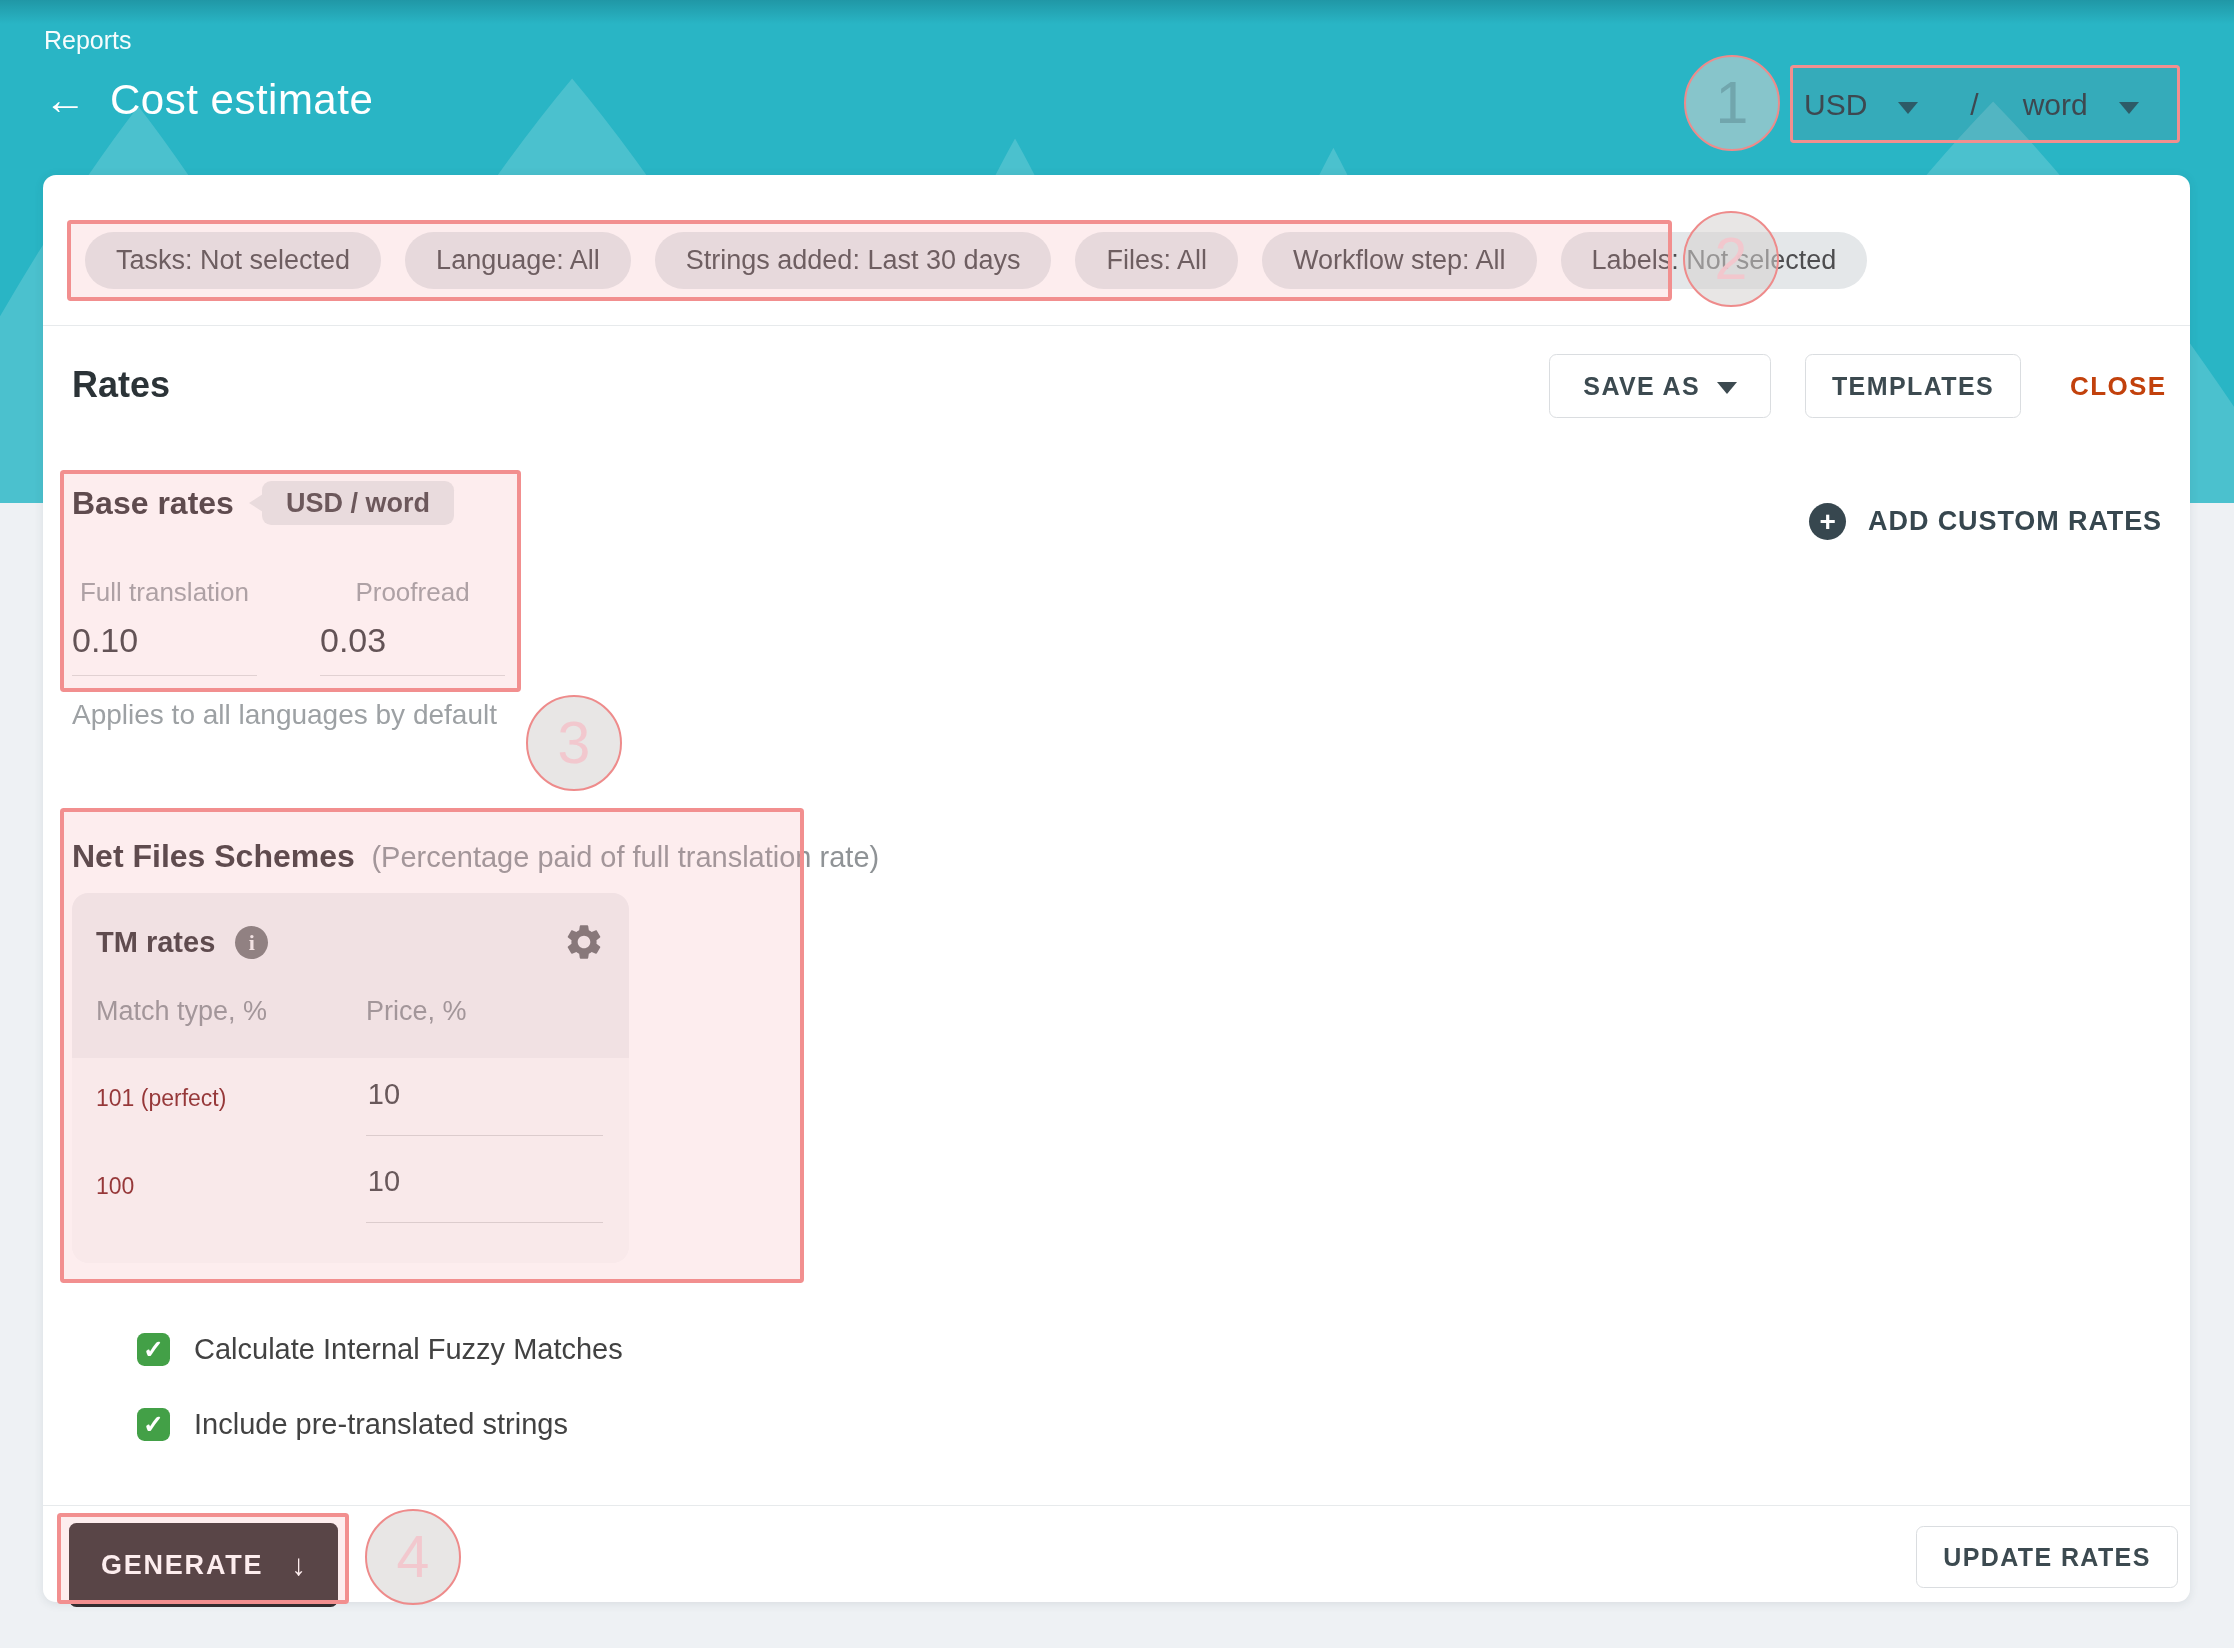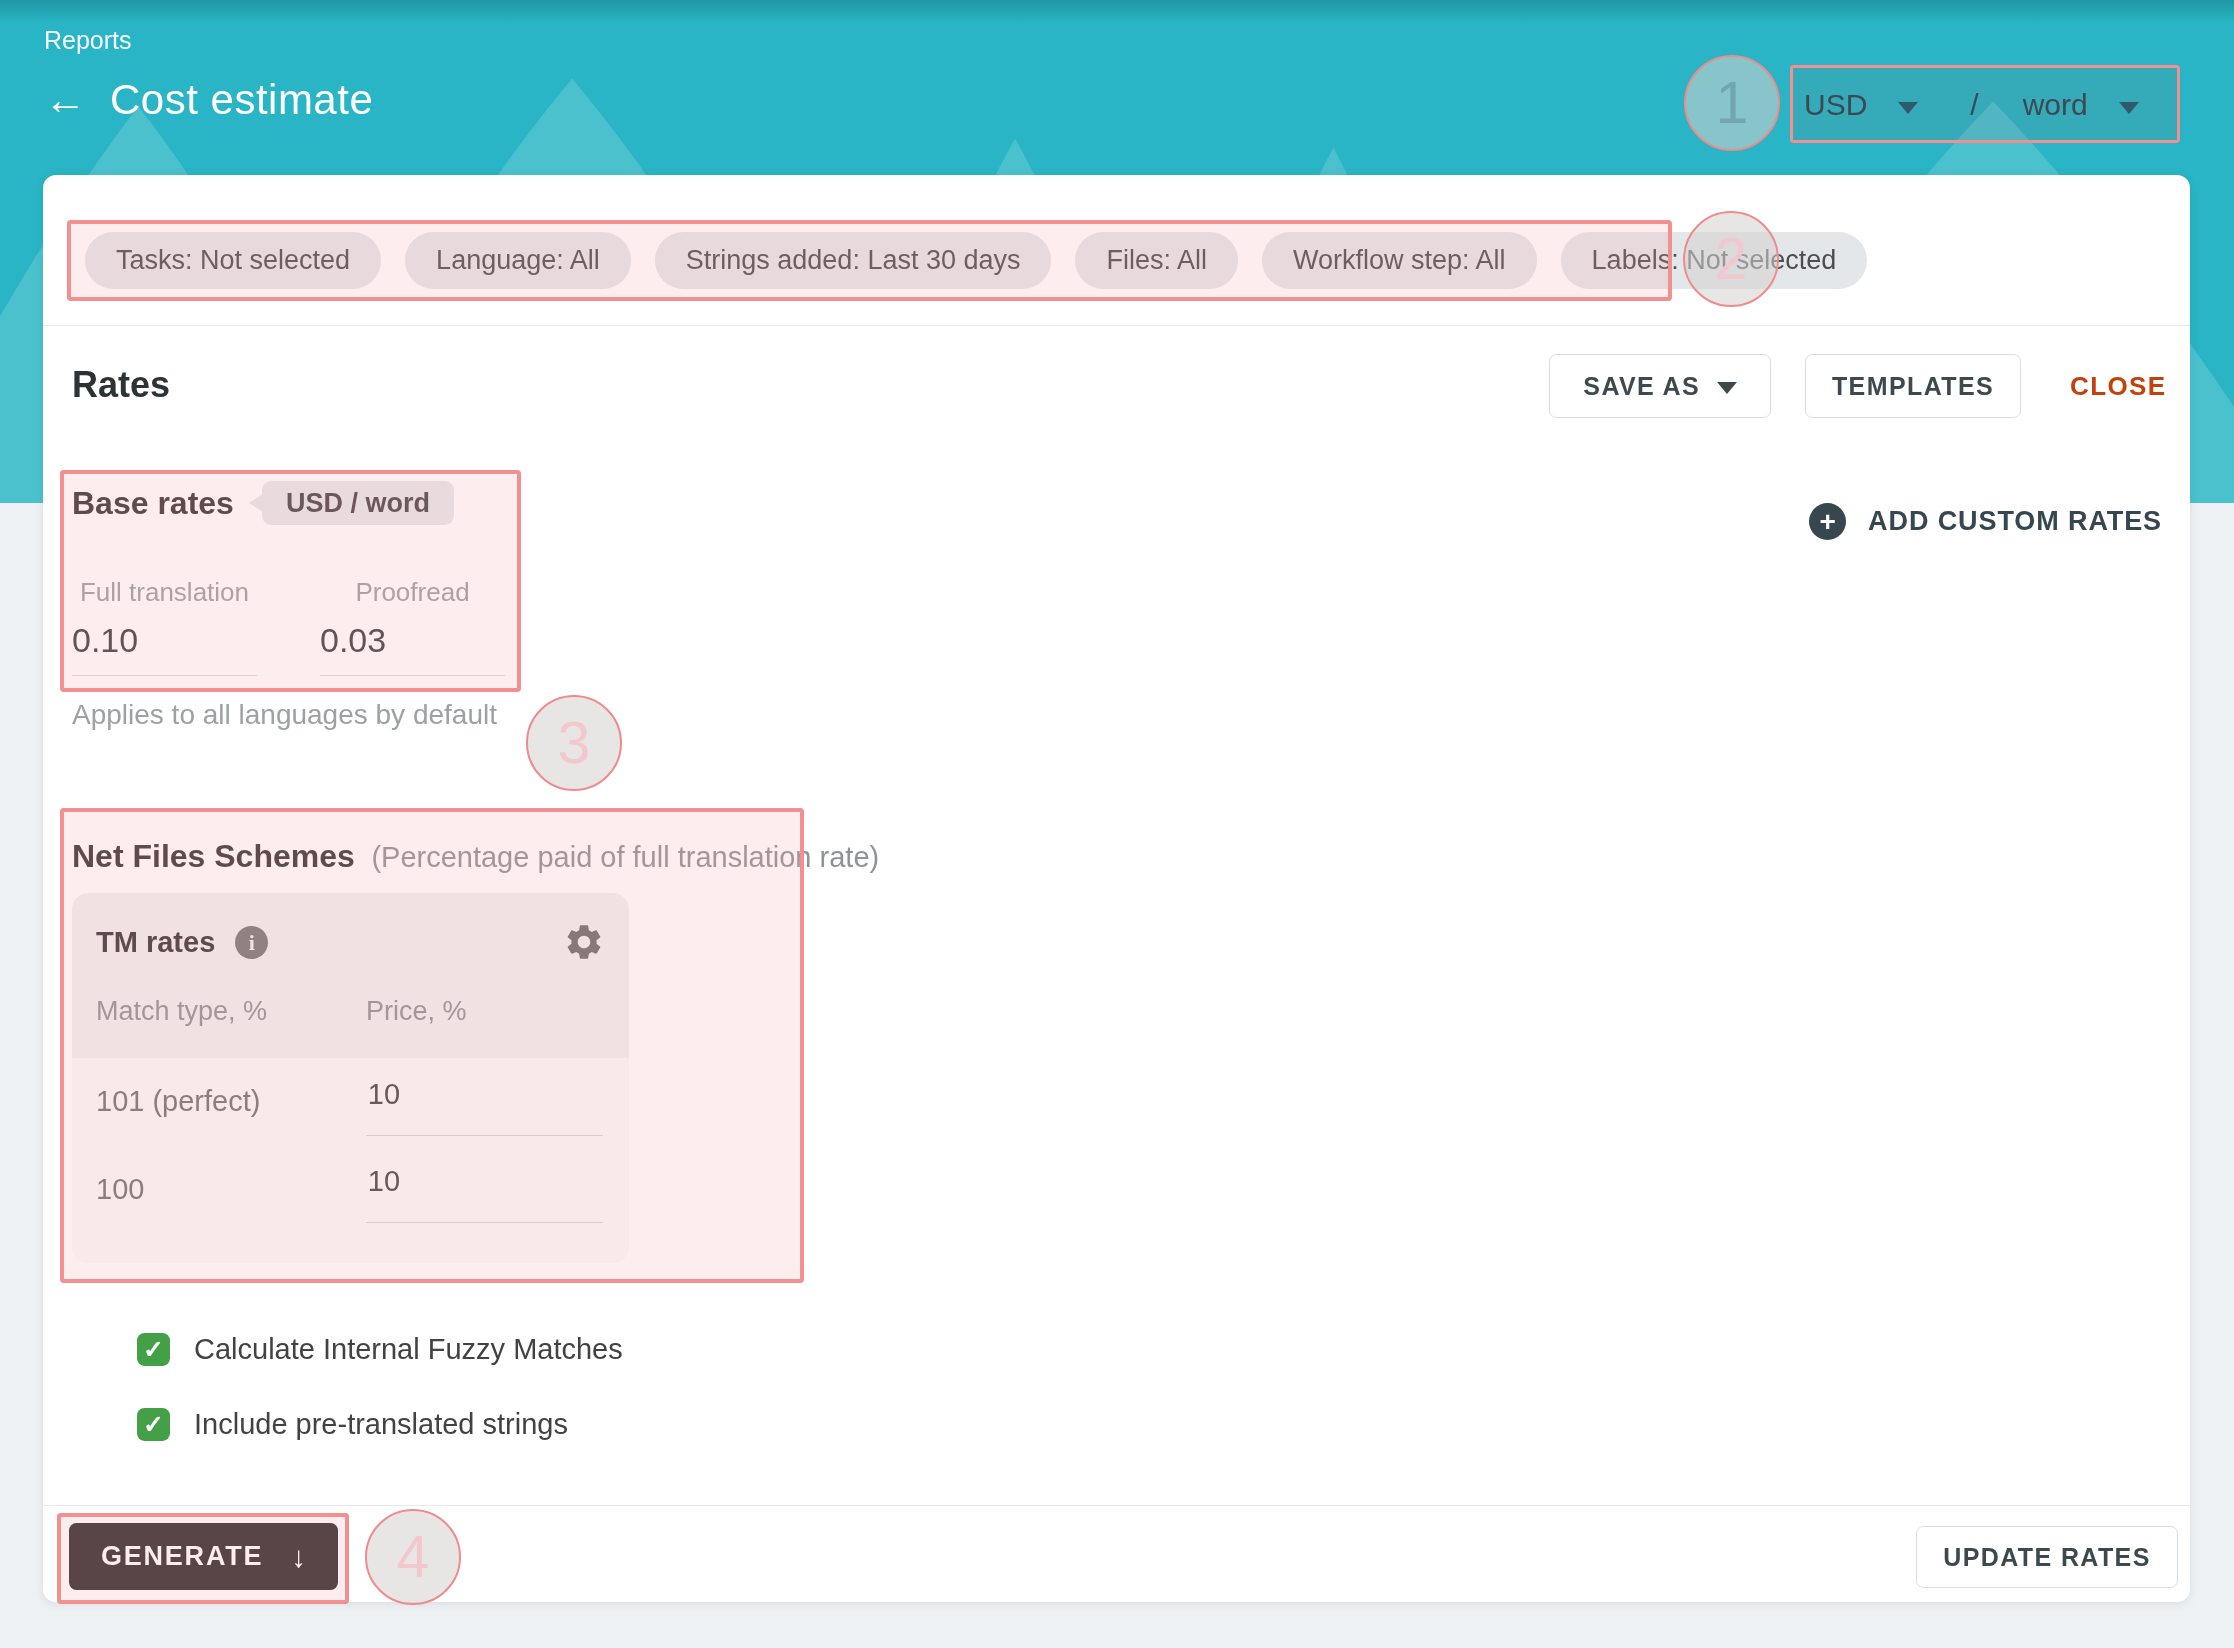--- a/index.html
+++ b/index.html
@@ -74,35 +74,35 @@
 
   .tm-card { position:absolute; left:29px; top:718px; width:557px; height:370px; background:#fafafb; border-radius:16.6px; }
   .tm-head { position:absolute; left:0; top:0; width:100%; height:165px; background:#f0f0f2; border-radius:16.6px 16.6px 0 0; }
   .tm-title-row { position:absolute; left:24px; top:33px; display:flex; align-items:center; gap:20px; }
   .tm-title { font-size:29px; font-weight:700; color:#3a3538; }
   .info-icon { width:33px; height:33px; border-radius:50%; background:#787878; color:#f2f2f2; display:flex;
     align-items:center; justify-content:center; font-size:22px; font-weight:700; font-family:"Liberation Serif", serif; cursor:pointer; }
   .gear-icon { position:absolute; right:24px; top:28px; width:42px; height:42px; cursor:pointer; }
   .tm-col { position:absolute; top:103px; font-size:27px; color:#8f9396; }
   .tm-col-1 { left:24px; } .tm-col-2 { left:294px; }
-  .tm-row-label { position:absolute; left:24px; font-size:29px; color:#737373; }
+  .tm-row-label { position:absolute; left:24px; font-size:23px; color:#7f1d1d; }
   .tm-input { position:absolute; left:294px; width:237px; border:none; border-bottom:1.8px solid #d6d6d6;
     background:transparent; font-family:"Liberation Sans", sans-serif; font-size:29px; color:#454547;
     padding:0 0 24px 1.8px; outline:none; }
 
   
   .option { position:absolute; left:50px; display:flex; align-items:center; gap:24px;padding-left:44px; }
   .opt-1 { top:1158px; } .opt-2 { top:1233px; }
   .checkbox { width:33px; height:33px; border-radius:7.4px; background:#43a047; color:#fff; display:flex;
     align-items:center; justify-content:center; font-size:25px; font-weight:700; cursor:pointer; }
   .checkbox.checked::after { content:"\2713"; }
   .option-label { font-size:29px; color:#424242; }
 
   
-  .btn-generate { position:absolute; left:26px; top:1348px; width:269px; height:67px; background:#332d2f;
+  .btn-generate { position:absolute; left:26px; top:1348px; width:269px; height:84px; background:#332d2f;
     border-radius:7.4px; display:flex; align-items:center; justify-content:center; gap:28px; color:#fff;
     font-size:27px; font-weight:600; letter-spacing:1.8px; cursor:pointer; }
   .gen-arrow { font-size:29.5px; font-weight:400; letter-spacing:0; }
   .btn-update { left:1873px; top:1351px; width:262px; height:62px; }
 
   
   .ann { position:absolute; pointer-events:none; z-index:50; }
   .ann-box { border:4.6px solid #f28f8f; border-radius:3.7px; background:rgba(246,166,170,.20); }
   .ann-box-1 { left:1790px; top:65px; width:390px; height:78px; border-width:3.7px; background:rgba(140,100,110,.12); }
   .ann-box-2 { left:67px; top:220px; width:1605px; height:81px; }

